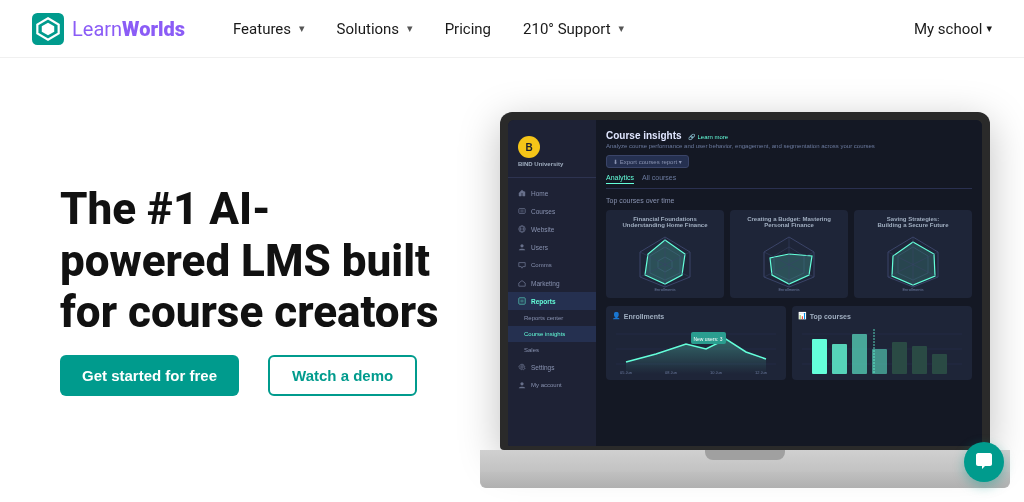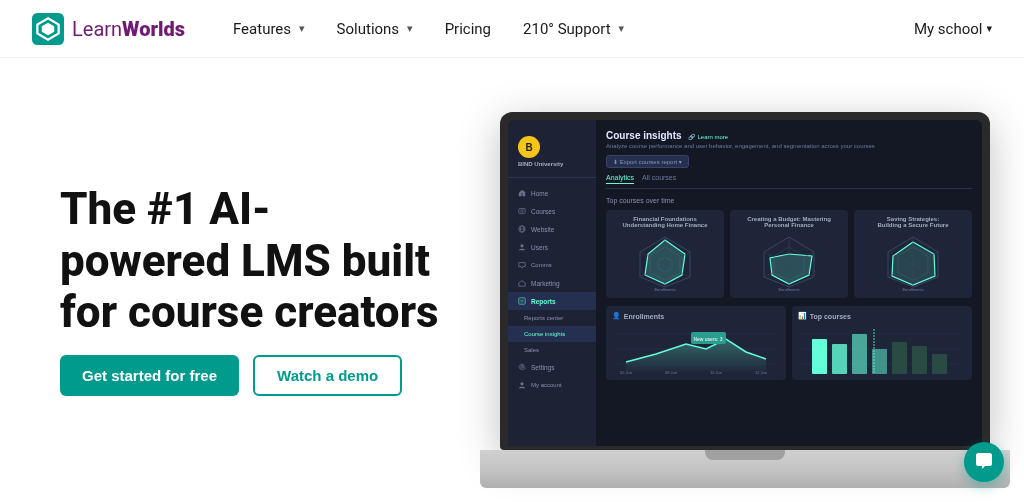--- a/index.html
+++ b/index.html
@@ -94,21 +94,21 @@
       margin-bottom: 16px;
     }
     .hero-subtitle {
       font-size: 15px;
       color: #444;
       line-height: 1.6;
       margin-bottom: 28px;
     }
     .hero-buttons {
       display: flex;
-      gap: 14px;
+      gap: 29px;
     }
     .btn-primary {
       background: #009b8d;
       color: #fff;
       border: none;
       padding: 12px 22px;
       border-radius: 6px;
       font-size: 15px;
       font-weight: 600;
       cursor: pointer;
@@ -368,21 +368,21 @@
 </head>
 <body>
 
 <nav>
   <a class="logo" href="#">
     <svg class="logo-icon" viewBox="0 0 36 36">
       <rect width="36" height="36" rx="6" fill="#009b8d"></rect>
       <polygon points="18,6 30,13 30,23 18,30 6,23 6,13" fill="none" stroke="white" stroke-width="2.5"></polygon>
       <polygon points="18,11 25,15 25,21 18,25 11,21 11,15" fill="white"></polygon>
     </svg>
-    <span style="font-size:20px;font-weight:700;color:#701a75;">
+    <span style="font-size:20px;font-weight:700;color:#8b5cf6;">
       <span style="font-weight:400;">Learn</span><strong>Worlds</strong>
     </span>
   </a>
   <div class="nav-links">
     <a class="nav-link">
       <span>Features</span>
       <span class="chevron">▾</span>
     </a>
     <a class="nav-link">
       <span>Solutions</span>

